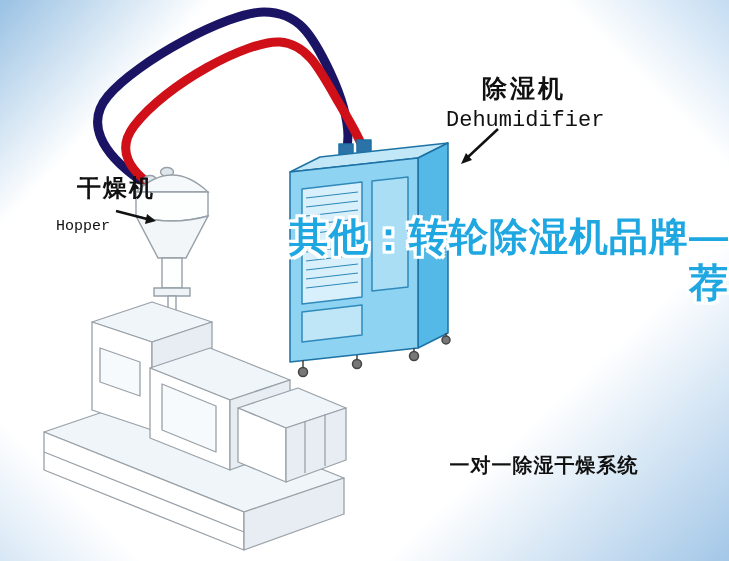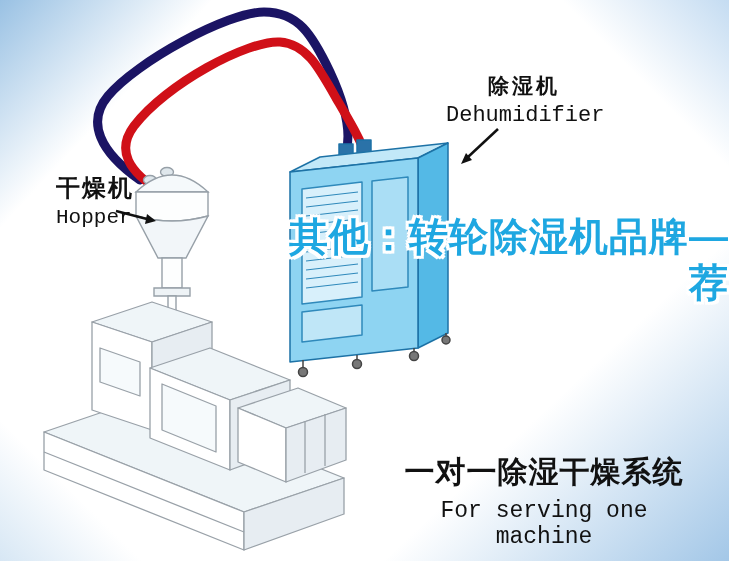--- a/index.html
+++ b/index.html
@@ -11,36 +11,36 @@
       linear-gradient(225deg, rgba(190,216,240,0.9) 0%, rgba(255,255,255,0) 13%),
       linear-gradient(317deg, rgba(158,196,230,0.95) 0%, rgba(255,255,255,0) 26%),
       linear-gradient(45deg,  rgba(205,225,242,0.8) 0%, rgba(255,255,255,0) 11%),
       #ffffff;
   }
   .illustration{position:absolute;left:0;top:0;width:729px;height:561px;}
   .label{position:absolute;color:#111;}
   .label .zh{font-weight:bold;}
   .serif{font-family:Liberation Mono, monospace;}
   .dehu-label{top:72px;left:446px;width:156px;text-align:center;}
-  .dehu-label .zh{font-size:21px;letter-spacing:3px;}
+  .dehu-label .zh{font-size:25px;letter-spacing:3px;}
   .dehu-label .en{font-size:22px;margin-top:3px;}
   .hopper-label{top:172px;left:56px;width:120px;text-align:left;}
-  .hopper-label .zh{font-size:24px;letter-spacing:2px;}
-  .hopper-label .en{font-size:21px;margin-top:2px;}
+  .hopper-label .zh{font-size:24px;letter-spacing:2px;text-align:center;}
+  .hopper-label .en{font-size:15px;margin-top:14px;}
   .main-title{
     position:absolute;top:214px;left:0;width:729px;text-align:right;
     font-size:39px;line-height:46px;font-weight:bold;letter-spacing:1px;
     color:#1ea7e1;
     text-shadow:
       3px 0 0 #fff,-3px 0 0 #fff,0 3px 0 #fff,0 -3px 0 #fff,
       2px 2px 0 #fff,-2px 2px 0 #fff,2px -2px 0 #fff,-2px -2px 0 #fff,
       3px 3px 0 #fff,-3px -3px 0 #fff,3px -3px 0 #fff,-3px 3px 0 #fff;
   }
   .system-label{top:452px;left:388px;width:312px;text-align:center;}
-  .system-label .zh{font-size:30px;letter-spacing:1px;}
+  .system-label .zh{font-size:20px;letter-spacing:1px;}
   .system-label .en{font-size:23px;margin-top:5px;}
 </style>
 </head>
 <body>
 
 <div class="stage">
 
   <svg class="illustration" viewBox="0 0 729 561" xmlns="http://www.w3.org/2000/svg">
 
     <g fill="none" stroke-linecap="round">
@@ -145,16 +145,15 @@
     <div class="en serif">Hopper</div>
   </div>
 
   <div class="main-title">
     <div class="title-line">其他：转轮除湿机品牌—</div>
     <div class="title-line">荐</div>
   </div>
 
   <div class="label system-label">
     <div class="zh">一对一除湿干燥系统</div>
-    <div class="en serif">For serving one machine</div>
   </div>
 
 </div>
 
 </body></html>

